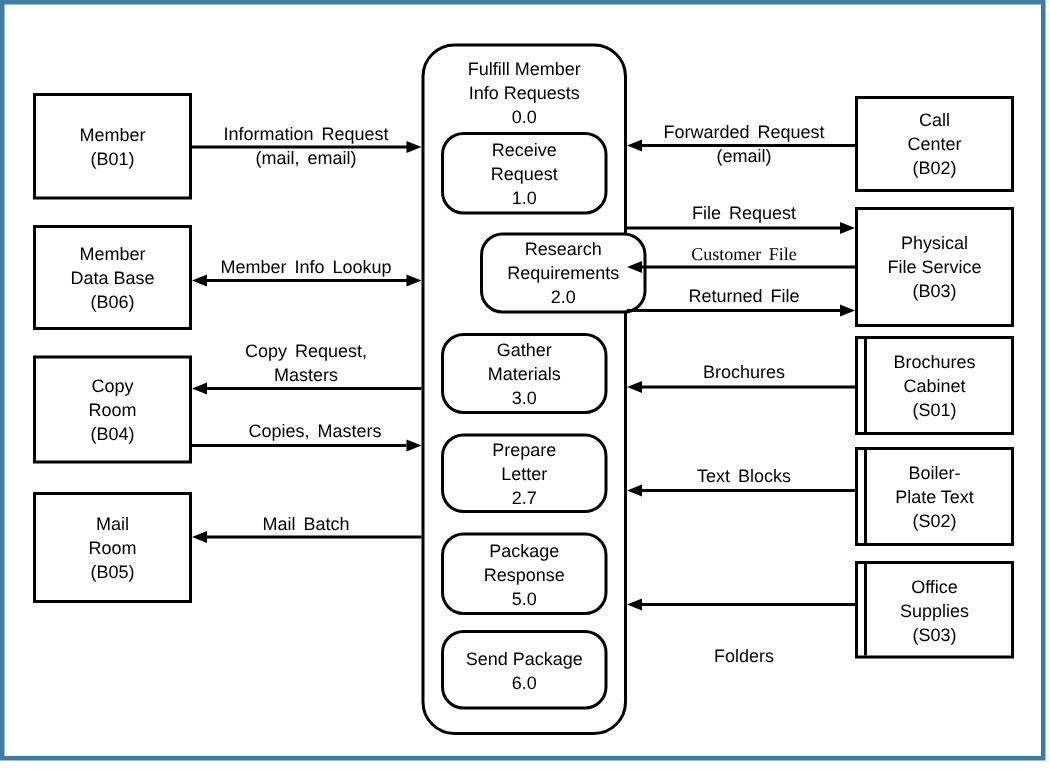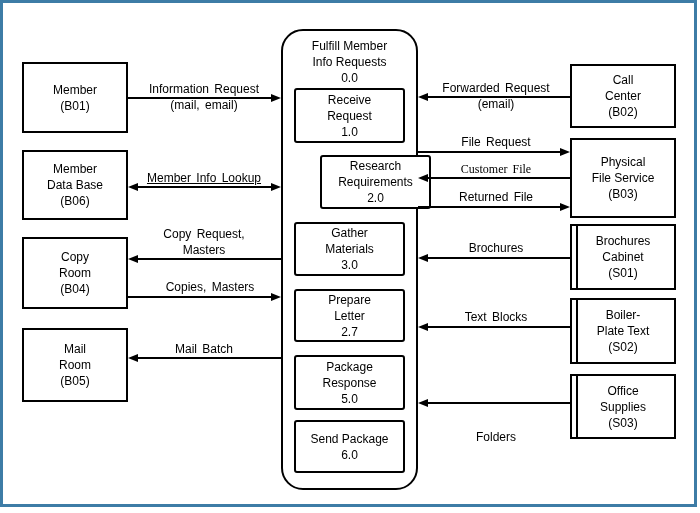--- a/index.html
+++ b/index.html
@@ -9,21 +9,21 @@
   }
   .frame{
     position:absolute;left:0;top:0;width:691px;height:501px;
     border:3px solid var(--frame,#3D7CA6);background:#fff;
   }
   .ebox{
     position:absolute;box-sizing:border-box;background:#fff;border:2px solid #000;
     display:flex;align-items:center;justify-content:center;text-align:center;
     line-height:16px;white-space:pre-line;
   }
-  .round{border-radius:3px;}
+  .round{border-radius:15px;}
   .group{border-radius:22px;}
   .gtitle{
     position:absolute;left:281px;top:38px;width:137px;text-align:center;
     line-height:16px;white-space:pre-line;
   }
   .dsline{position:absolute;left:4px;top:0;bottom:0;width:2px;background:#000;}
   .line{position:absolute;height:2px;background:#000;}
   .ah{position:absolute;width:0;height:0;border-top:4px solid transparent;border-bottom:4px solid transparent;}
   .ah.r{border-left:10px solid #000;}
   .ah.l{border-right:10px solid #000;}
@@ -122,21 +122,21 @@
   </div>
 
   <div class="line" style="left:128px;top:97px;width:145px;"></div>
   <div class="ah r" style="left:271px;top:94px;"></div>
   <div class="flabel" style="left:126px;top:81px;width:156px;">Information Request
 (mail, email)</div>
 
   <div class="line" style="left:137px;top:186px;width:135px;"></div>
   <div class="ah l" style="left:128px;top:183px;"></div>
   <div class="ah r" style="left:271px;top:183px;"></div>
-  <div class="flabel" style="left:126px;top:170px;width:156px;text-decoration:underline;">Member Info Lookup</div>
+  <div class="flabel" style="left:126px;top:170px;width:156px;">Member Info Lookup</div>
 
   <div class="line" style="left:137px;top:258px;width:144px;"></div>
   <div class="ah l" style="left:128px;top:255px;"></div>
   <div class="flabel" style="left:126px;top:226px;width:156px;">Copy Request,
 Masters</div>
 
   <div class="line" style="left:128px;top:296px;width:143px;"></div>
   <div class="ah r" style="left:271px;top:293px;"></div>
   <div class="flabel" style="left:126px;top:279px;width:168px;">Copies, Masters</div>
 

